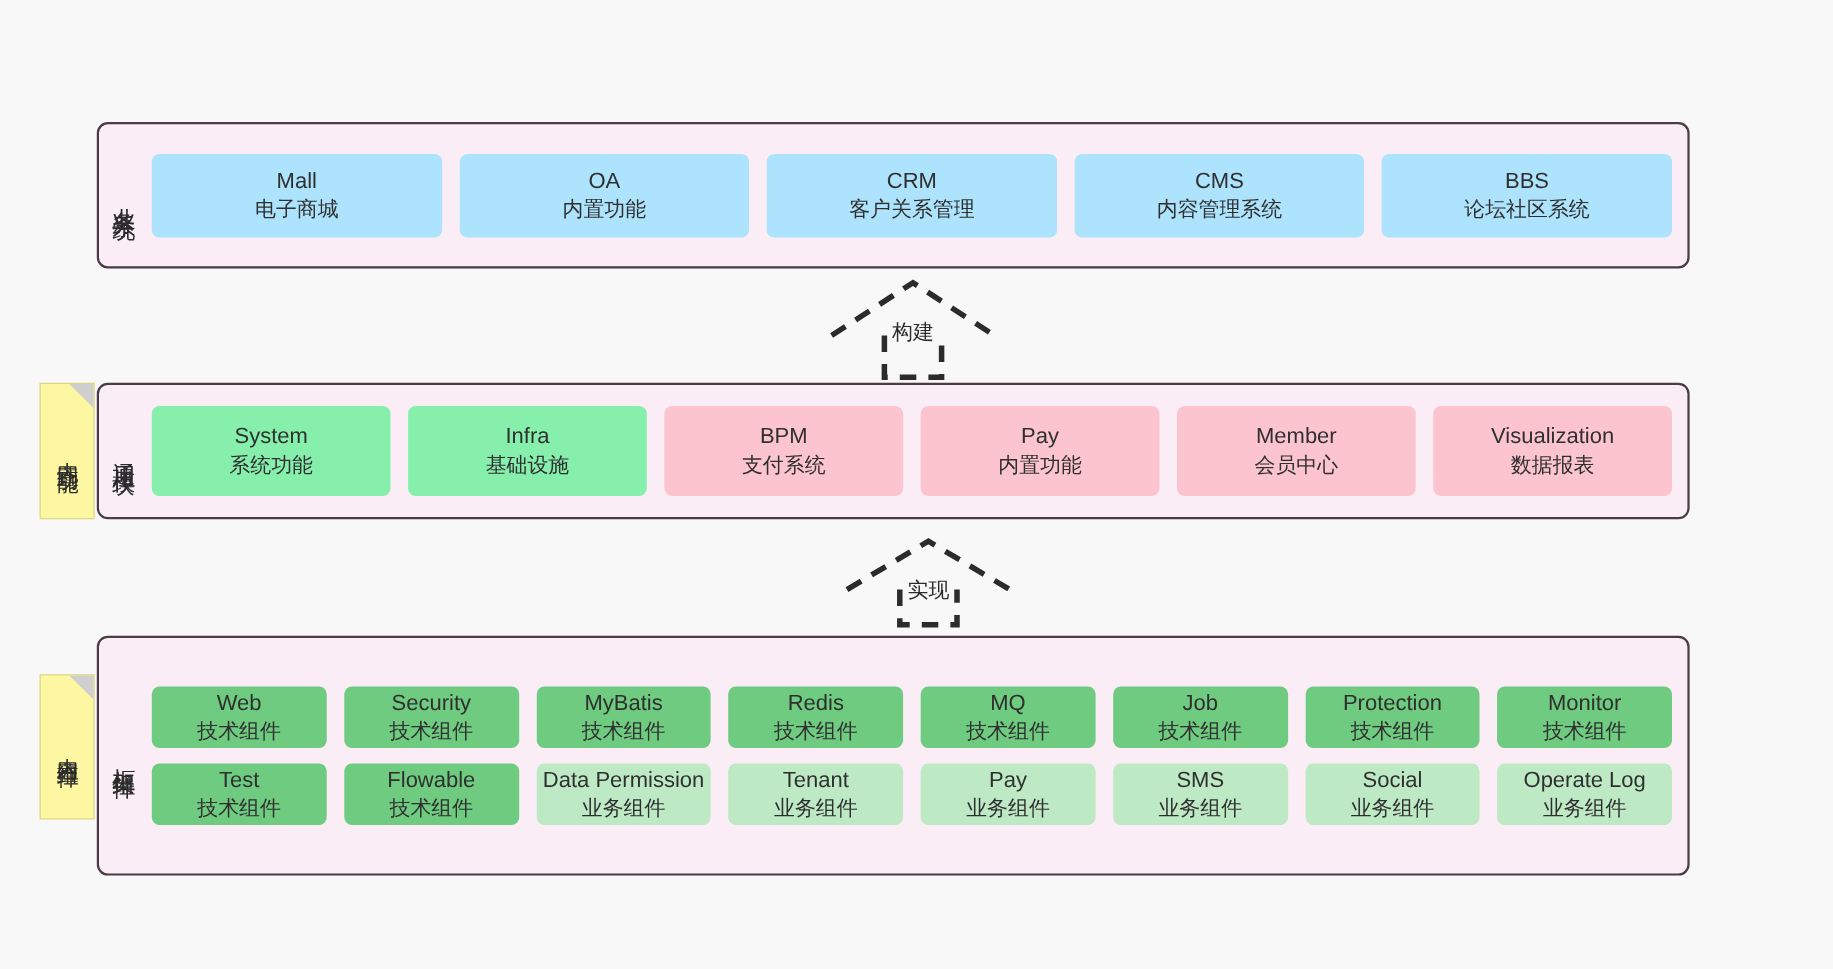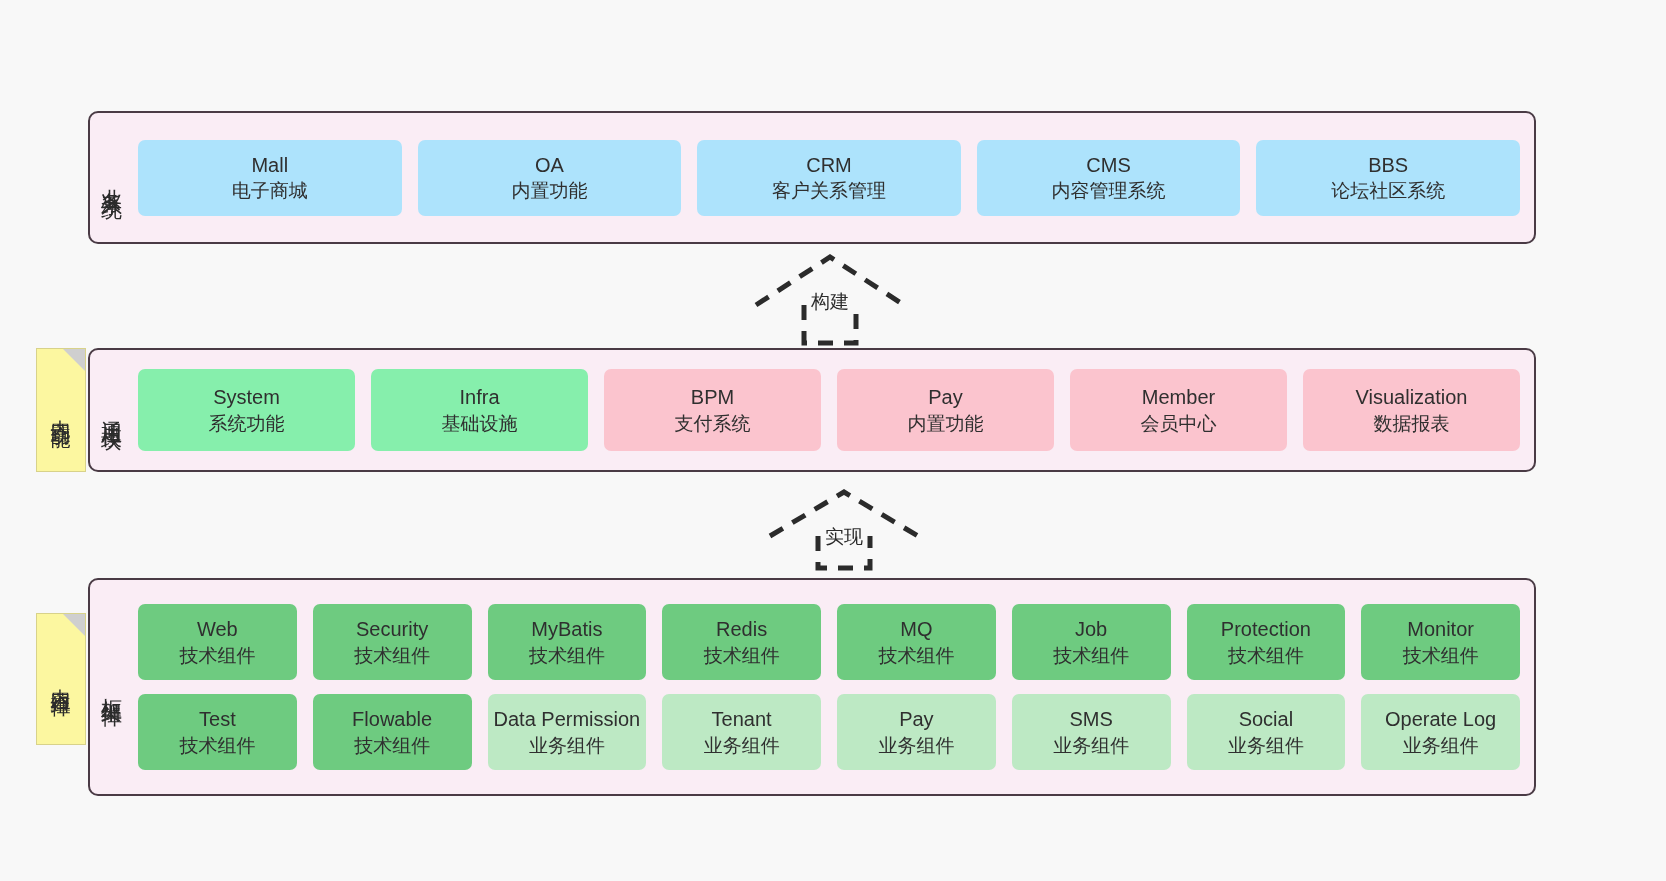--- a/index.html
+++ b/index.html
@@ -83,21 +83,21 @@
   #layer-business .card { height: 76px; background: #ade3fc; }
 
   
   #layer-modules { left: 88px; top: 348px; width: 1448px; height: 124px; }
   #layer-modules .card { height: 82px; }
   .c-red   { background: #86efac; }
   .c-pink  { background: #fbc4ce; }
 
   
   #layer-framework { left: 88px; top: 578px; width: 1448px; height: 218px; }
-  #layer-framework .card { height: 76px; }
+  #layer-framework .card { height: 56px; }
   .c-green      { background: #6ecb80; }
   .c-lightgreen { background: #bde9c4; }
 
   
   .sticky {
     position: absolute;
     width: 50px;
     background: #fcf7a0;
     border: 1px solid #d8d28a;
     box-sizing: border-box;

